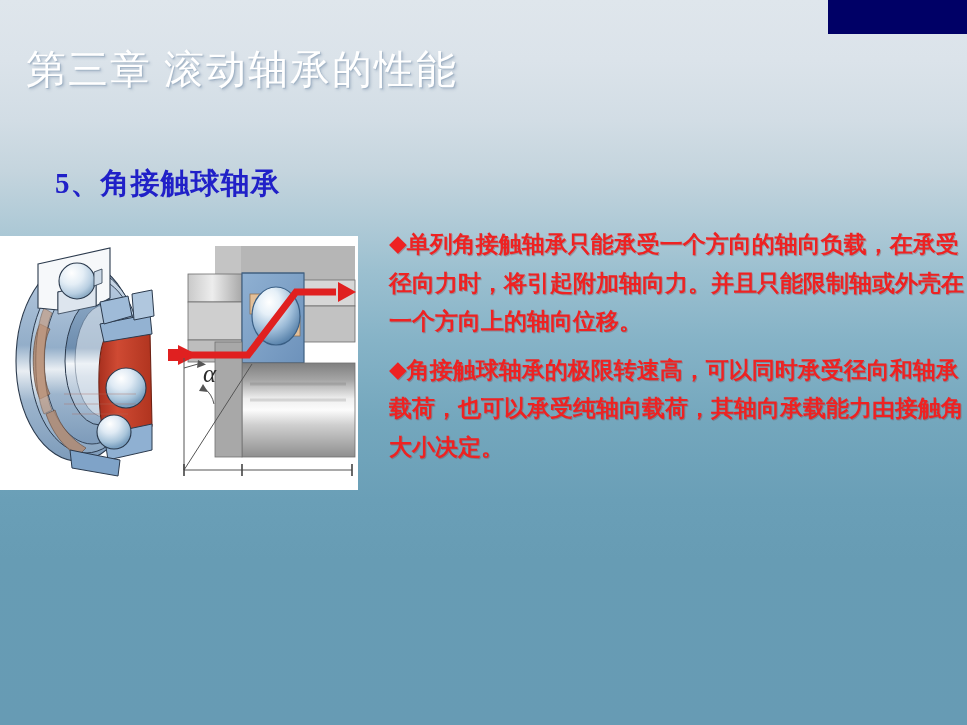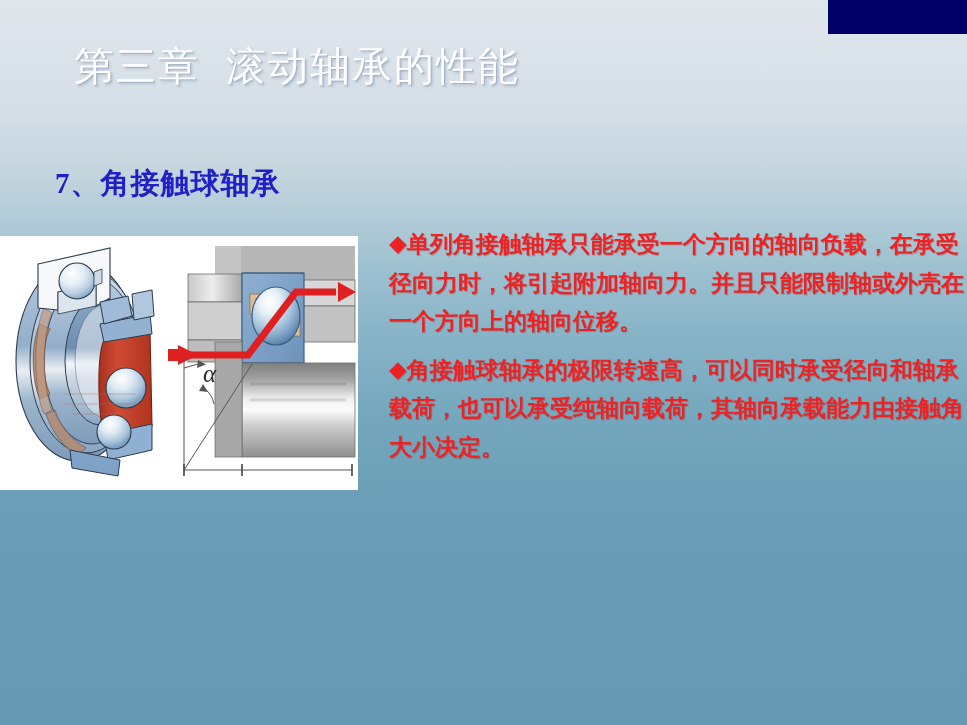--- a/index.html
+++ b/index.html
@@ -43,25 +43,24 @@
 
   
   #slide-title {
     position: absolute;
     left: 26px;
     top: 44px;
     font-size: 40px;
     line-height: 52px;
     letter-spacing: 2px;
     color: #ffffff;
-    font-family: Liberation Mono, monospace;
+    font-family: Liberation Serif, serif;
     text-shadow: 1px 1px 1px rgba(150,170,190,0.75),
                  2px 2px 3px rgba(130,150,175,0.45);
     white-space: nowrap;
-    margin-left: 48px;
   }
 
   
   #section-heading {
     position: absolute;
     left: 55px;
     top: 164px;
     font-size: 29px;
     line-height: 38px;
     font-weight: bold;
@@ -109,21 +108,21 @@
 </style>
 </head>
 <body>
 
 <div id="slide">
 
   <div id="navy-block"></div>
 
   <div id="slide-title">第三章 滚动轴承的性能</div>
 
-  <div id="section-heading">7、角接触球轴承</div>
+  <div id="section-heading">5、角接触球轴承</div>
 
   <div id="figure">
     <svg width="358" height="254" viewBox="0 0 358 254" xmlns="http://www.w3.org/2000/svg">
       <defs>
         <linearGradient id="gOuter" x1="0" y1="0" x2="0" y2="1">
           <stop offset="0%" stop-color="#b9cbe0"></stop>
           <stop offset="42%" stop-color="#93aec9"></stop>
           <stop offset="55%" stop-color="#e9eef3"></stop>
           <stop offset="70%" stop-color="#9db5cd"></stop>
           <stop offset="100%" stop-color="#7d9bba"></stop>

